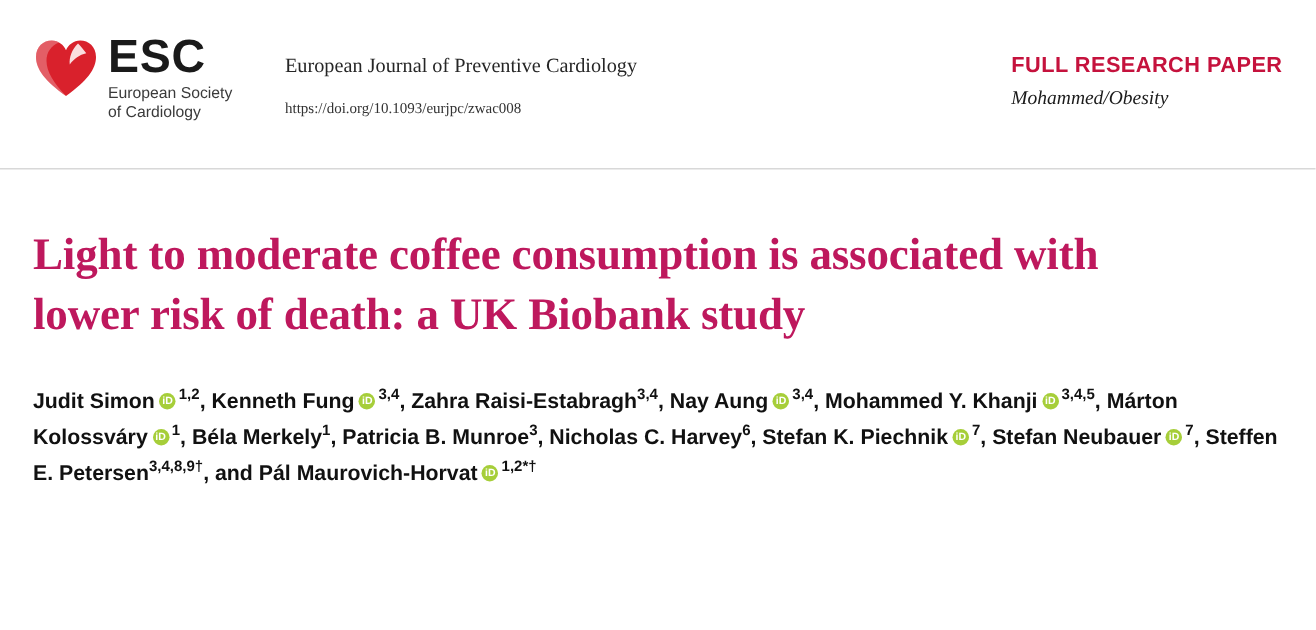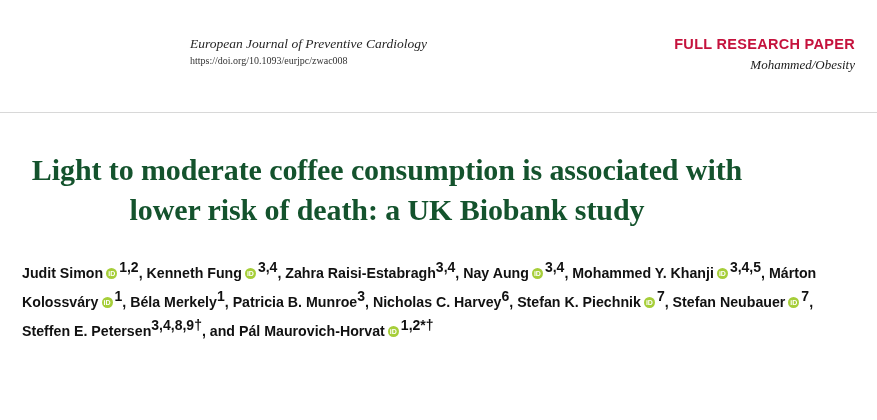--- a/index.html
+++ b/index.html
@@ -72,34 +72,32 @@
   .journal-block {
     position: absolute;
     left: 190px;
     top: 36px;
     font-family: "Liberation Serif", serif;
     color: #262626;
   }
   .journal-name {
     font-size: 13.5px;
     display: block;
-    margin-bottom: 3px;
-    font-style: italic;
+    margin-bottom: 15px;
   }
   .journal-doi {
     font-size: 10px;
     display: block;
     color: #333333;
   }
 
   .paper-type-block {
     position: absolute;
     right: 22px;
     top: 36px;
-    text-align: right;
   }
   .paper-type {
     font-family: "Liberation Sans", sans-serif;
     font-weight: bold;
     font-size: 14.5px;
     letter-spacing: 0.3px;
     color: #c5123d;
     display: block;
     margin-bottom: 5px;
   }
@@ -111,38 +109,37 @@
     display: block;
   }
 
   
   .title {
     margin: 38px 22px 0 22px;
     font-family: "Liberation Serif", serif;
     font-weight: bold;
     font-size: 30px;
     line-height: 1.34;
-    color: #14532d;
+    color: #be185d;
     letter-spacing: -0.1px;
     max-width: 730px;
-    text-align: center;
   }
 
   
   .authors {
     margin: 26px 22px 0 22px;
     font-family: "Liberation Sans", sans-serif;
     font-weight: bold;
     font-size: 14.2px;
     line-height: 1.62;
     color: #111111;
     max-width: 840px;
   }
   .authors .sup {
-    font-size: 14px;
+    font-size: 10px;
     vertical-align: super;
     font-weight: bold;
   }
   .orcid {
     display: inline-block;
     width: 11px;
     height: 11px;
     border-radius: 50%;
     background: #a6ce39;
     position: relative;
@@ -165,20 +162,32 @@
     color: #ffffff;
   }
 </style>
 </head>
 <body>
 
 <div class="page">
 
   <div class="header">
 
+    <div class="logo-block">
+      <svg class="heart-icon" viewBox="0 0 44 44">
+        <path d="M22 40 C8 30 2 22 2 14 C2 7 7 3 12.5 3 C17 3 20.5 6 22 9.5 C23.5 6 27 3 31.5 3 C37 3 42 7 42 14 C42 22 36 30 22 40 Z" fill="#d9212c"></path>
+        <path d="M22 40 C8 30 2 22 2 14 C2 7 7 3 12.5 3 C14.3 3 16 3.5 17.4 4.4 C12 6.5 9 11 9 16.5 C9 24 14 31.5 22 40 Z" fill="#ffffff" opacity="0.28"></path>
+        <path d="M30 5 C26 9 24 14 24.5 19 C27.5 15 31 12.5 35.5 11.5 C33.8 9.2 32 6.9 30 5 Z" fill="#ffffff" opacity="0.85"></path>
+      </svg>
+      <div class="logo-text">
+        <span class="logo-esc">ESC</span>
+        <span class="logo-sub">European Society</span>
+        <span class="logo-sub">of Cardiology</span>
+      </div>
+    </div>
 
     <div class="journal-block">
       <span class="journal-name">European Journal of Preventive Cardiology</span>
       <span class="journal-doi">https://doi.org/10.1093/eurjpc/zwac008</span>
     </div>
 
     <div class="paper-type-block">
       <span class="paper-type">FULL RESEARCH PAPER</span>
       <span class="paper-section">Mohammed/Obesity</span>
     </div>

